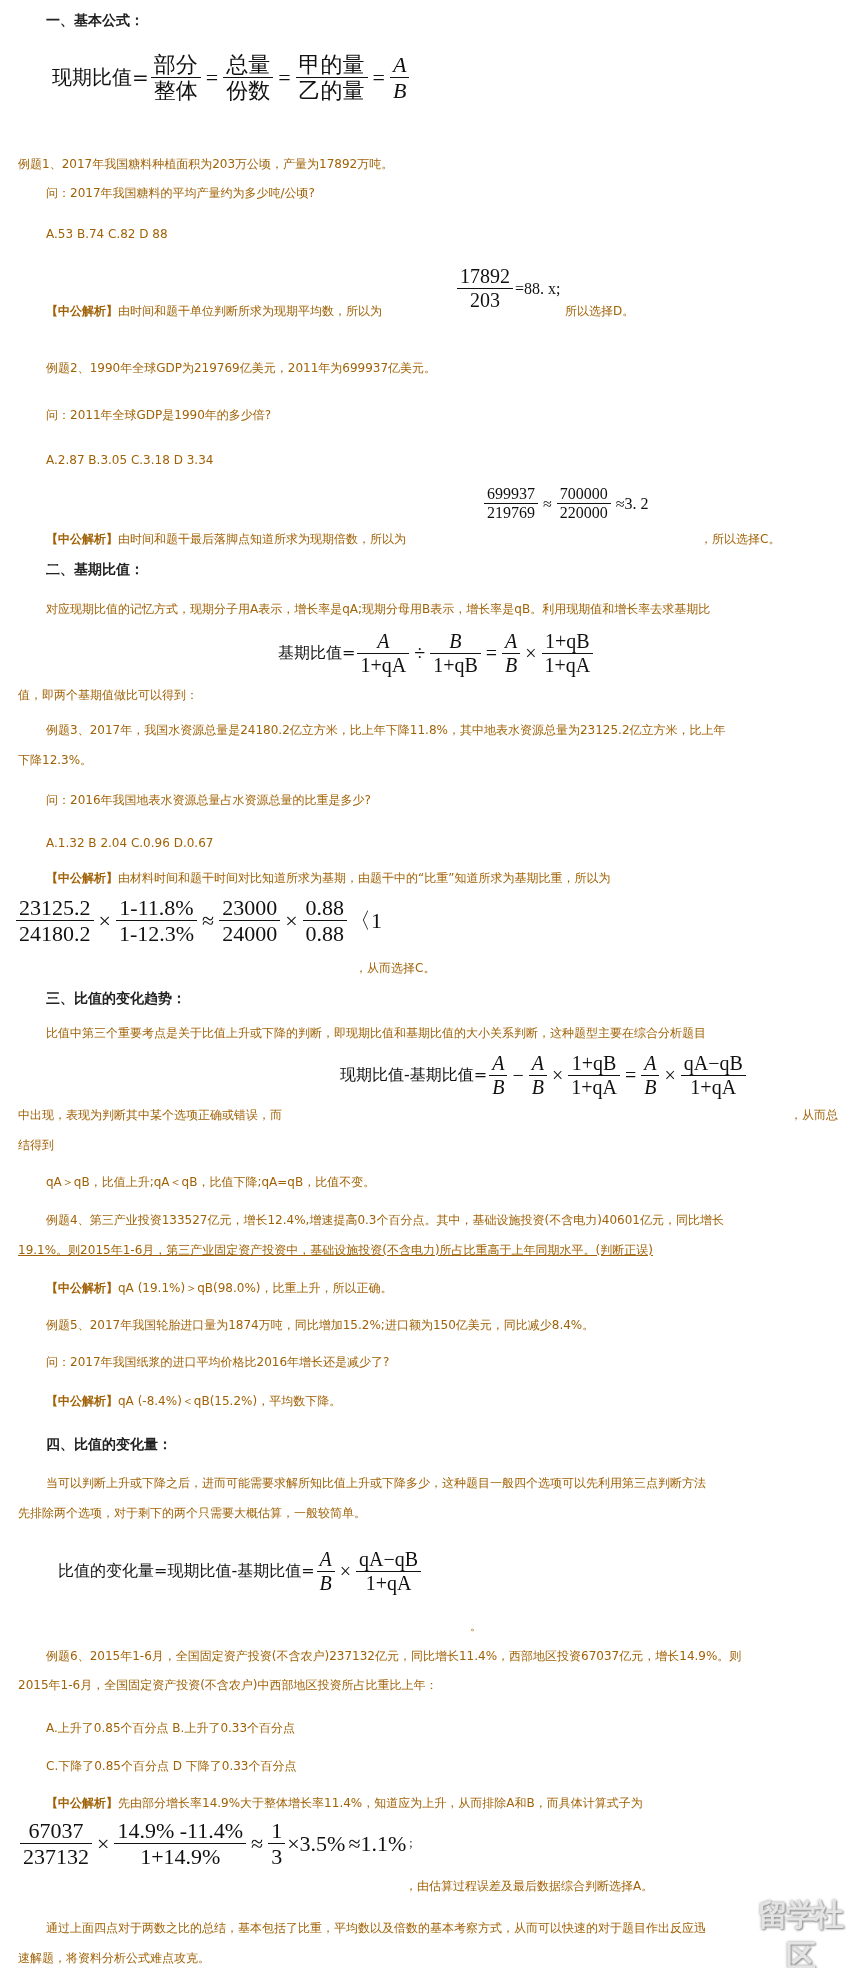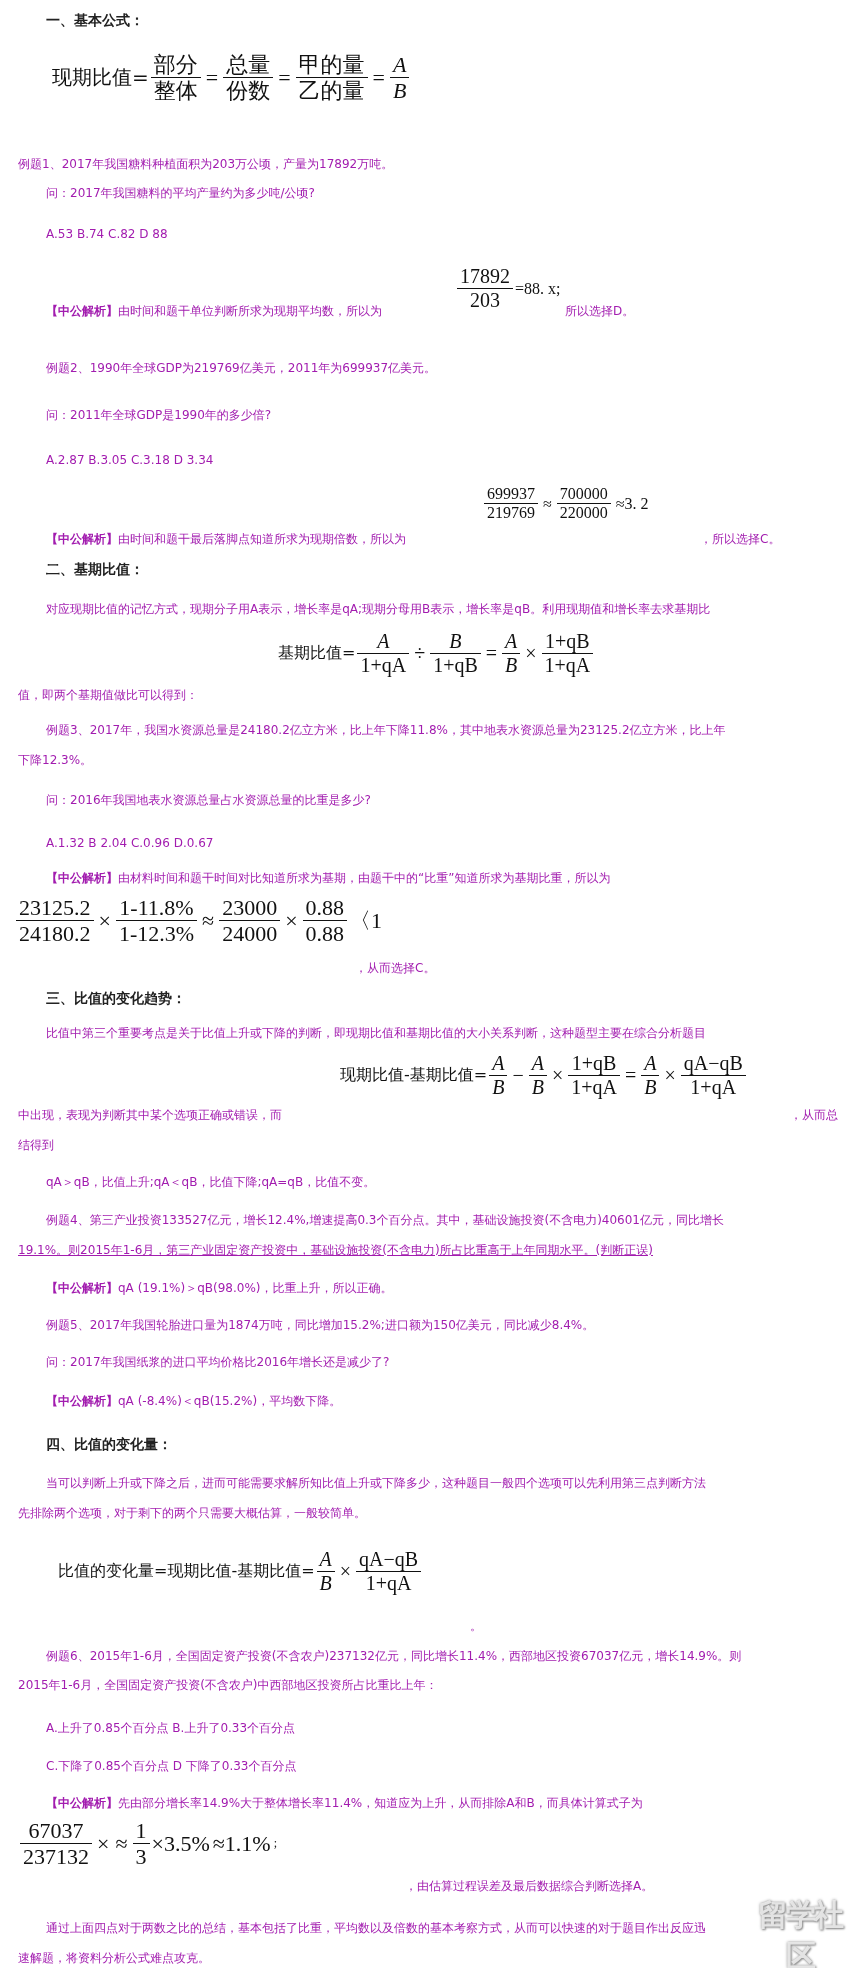--- a/index.html
+++ b/index.html
@@ -1,19 +1,19 @@
 <!DOCTYPE html>
 <html><head>
 <meta charset="utf-8">
 <style>
   html, body { margin:0; padding:0; background:#ffffff; }
   body { width:851px; height:1968px; position:relative; overflow:hidden;
          font-family:"DejaVu Sans", "Liberation Sans", sans-serif; color:#333333; }
   .abs { position:absolute; white-space:nowrap; }
-  .txt { font-size:12px; color:#a21caf; line-height:16px; }
+  .txt { font-size:12px; color:#a16207; line-height:16px; }
   .h { font-size:14px; font-weight:bold; color:#222; }
   .math { font-family:"Liberation Serif", "DejaVu Serif", serif; color:#111; }
   .frac { display:inline-flex; flex-direction:column; align-items:center; vertical-align:middle; margin:0 2px; }
   .frac .num, .frac .den { padding:0 3px; line-height:1.15; }
   .frac .bar { height:1px; background:#111; align-self:stretch; }
   .op { display:inline-block; vertical-align:middle; padding:0 3px; }
   .it { font-style:italic; }
   .zh { font-family:"DejaVu Sans", sans-serif; }
   .flex { display:inline-flex; align-items:center; }
   .watermark { position:absolute; left:745px; top:1895px; width:110px; height:60px;
@@ -237,20 +237,25 @@
 <div class="abs txt" style="left:46px;top:1758px;">C.下降了0.85个百分点 D 下降了0.33个百分点</div>
 <div class="abs txt" style="left:46px;top:1795px;"><b>【中公解析】</b><span>先由部分增长率14.9%大于整体增长率11.4%，知道应为上升，从而排除A和B，而具体计算式子为</span></div>
 <div class="abs math" style="left:18px;top:1818px;font-size:22px;">
   <span class="flex">
     <span class="frac">
         <span class="num">67037</span>
         <span class="bar"></span>
         <span class="den">237132</span>
       </span>
     <span class="op">×</span>
+    <span class="frac">
+        <span class="num">14.9% -11.4%</span>
+        <span class="bar"></span>
+        <span class="den">1+14.9%</span>
+      </span>
     <span class="op">≈</span>
     <span class="frac">
         <span class="num">1</span>
         <span class="bar"></span>
         <span class="den">3</span>
       </span>
     <span>×3.5%</span>
     <span class="op">≈1.1%</span>
     <span style="font-size:12px;">;</span>
   </span>

